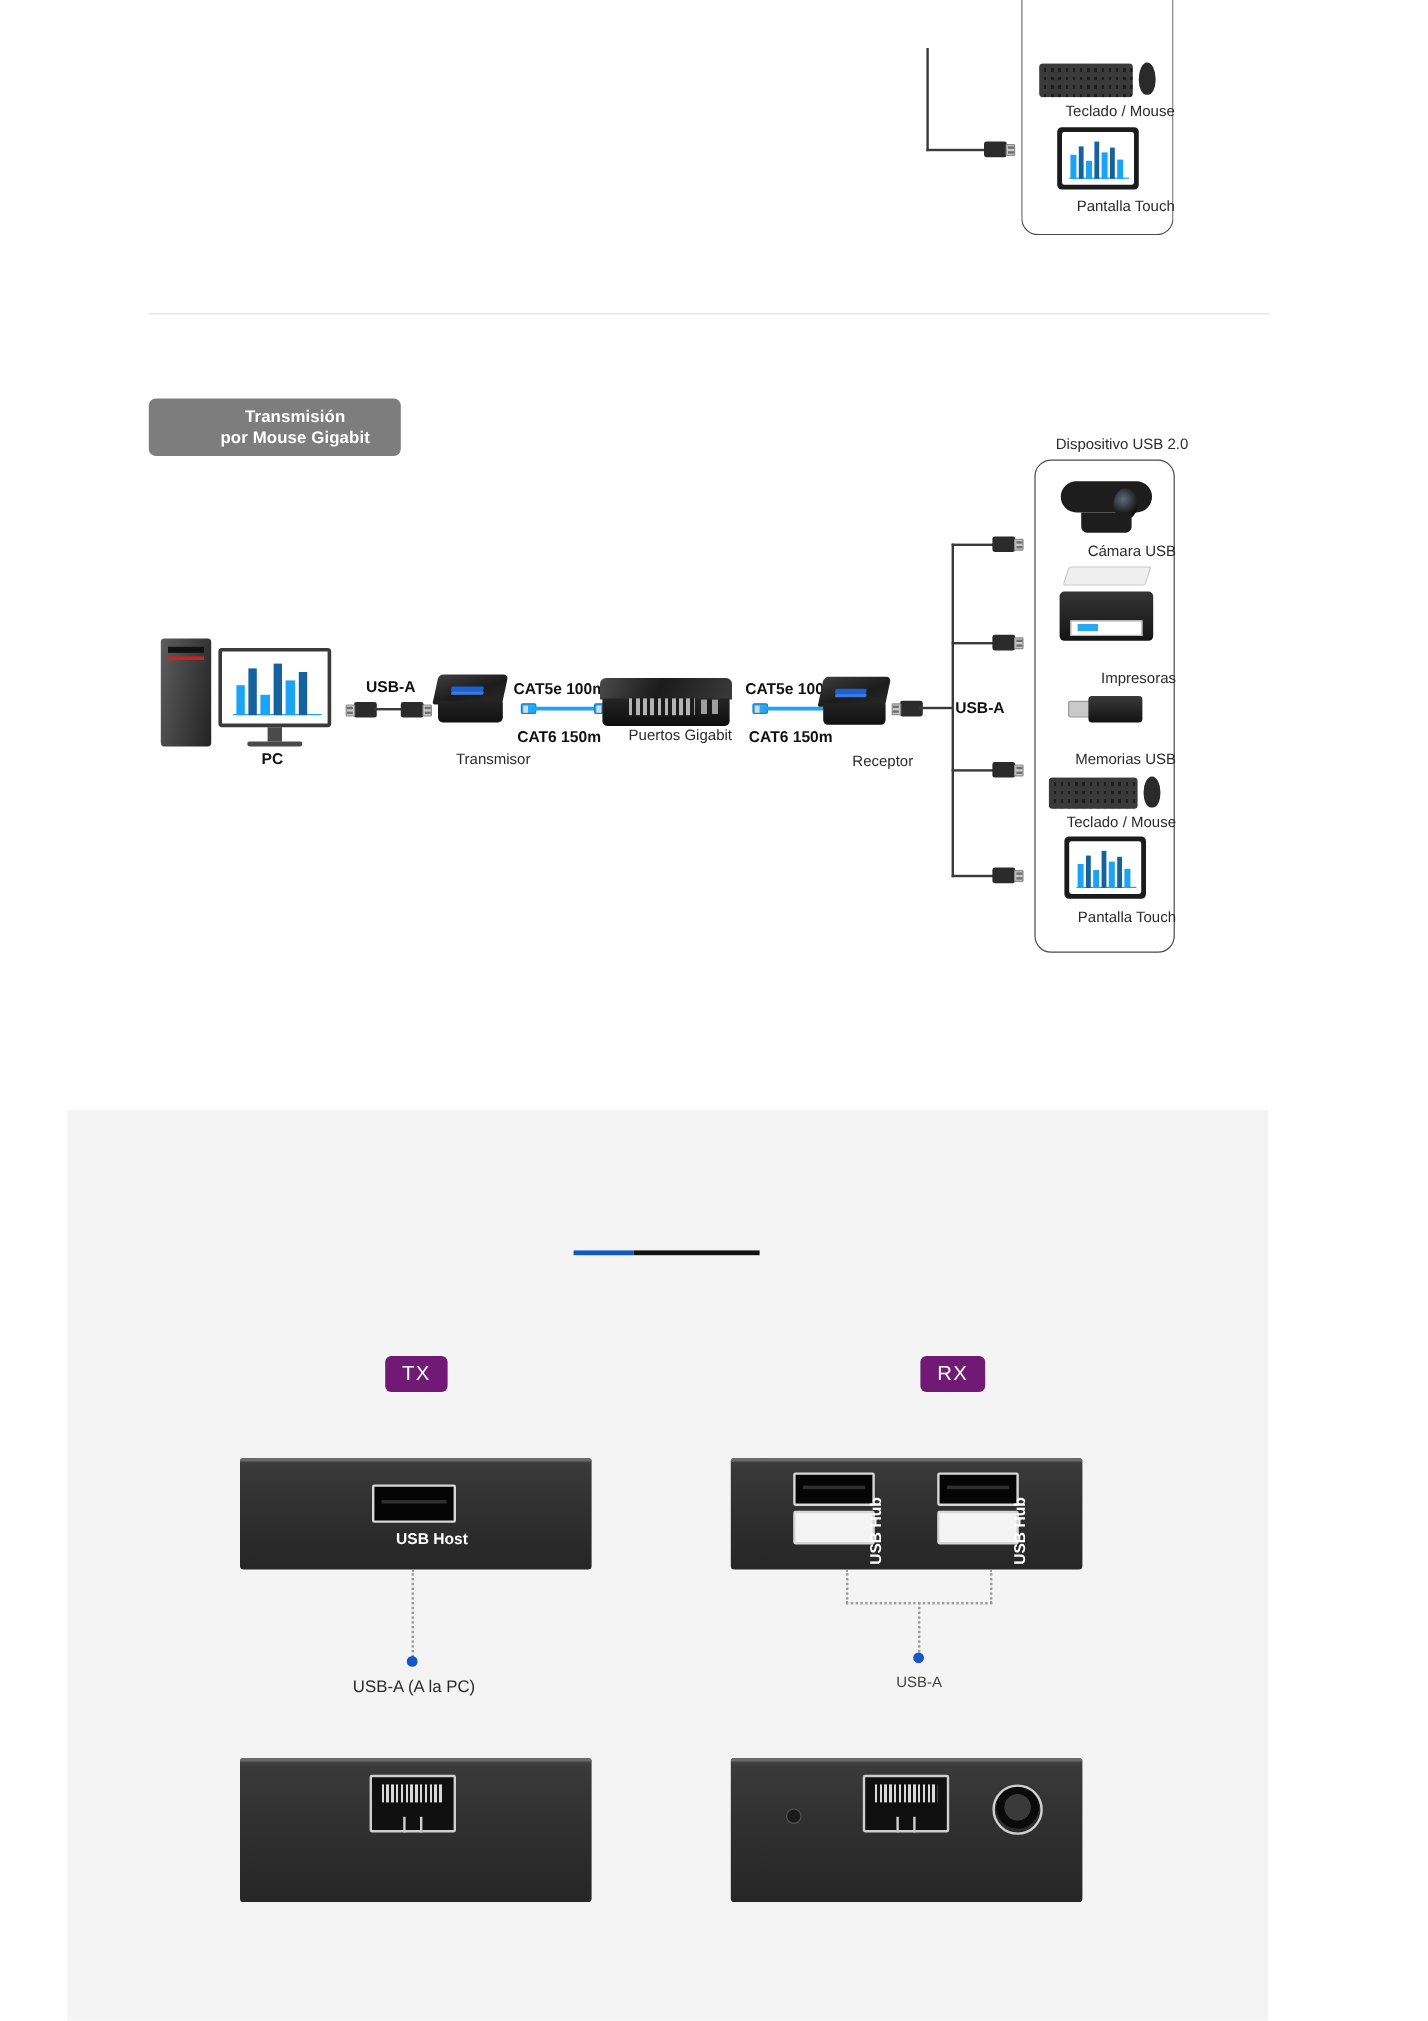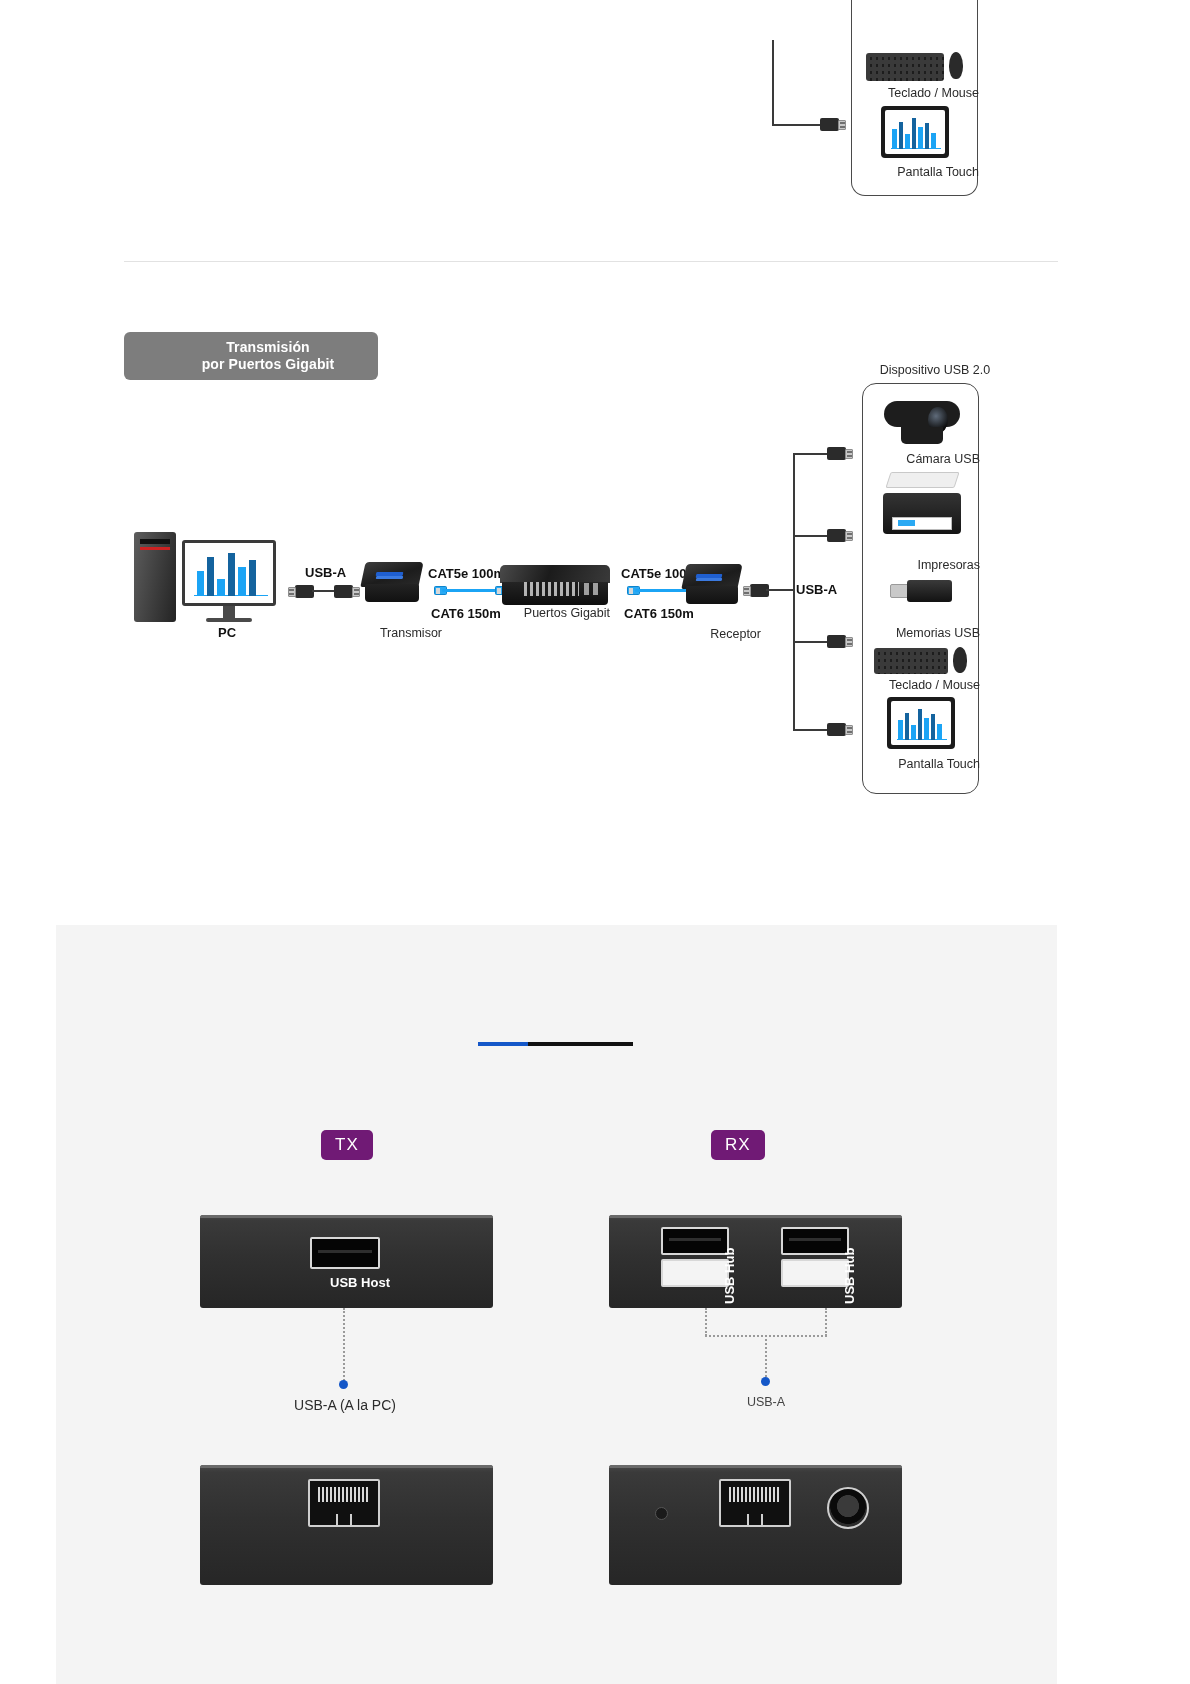--- a/index.html
+++ b/index.html
@@ -189,23 +189,23 @@
       </div>
     </div>
     <div class="device-label abs" style="left:0;top:225px;width:127px;">Pantalla Touch</div>
   </div>
 </div>
 
 <div class="hr-rule" style="left:124px;top:261px;width:934px;"></div>
 
 <div class="abs" style="left:0;top:300px;width:1190px;height:560px;">
 
-  <div class="grey-badge" style="left:124px;top:32px;width:254px;padding-left:44px;">
+  <div class="grey-badge" style="left:124px;top:32px;width:210px;padding-left:44px;">
     <span>Transmisión</span><br>
-    <span>por Puertos Gigabit</span>
+    <span>por Mouse Gigabit</span>
   </div>
 
   <div class="device-label abs" style="left:845px;top:63px;width:180px;text-align:center;">Dispositivo USB 2.0</div>
 
   <div class="tower" style="left:134px;top:232px;width:42px;height:90px;">
     <div class="bay"></div>
       <div class="bay2"></div>
   </div>
   <div class="monitor" style="left:182px;top:240px;width:94px;height:66px;">
     <div class="screen">
@@ -354,21 +354,21 @@
 
 <div class="section-grey" style="left:56px;top:925px;width:1001px;height:759px;">
 
   <div class="underline-wrap" style="left:422px;top:117px;">
     <div class="blue"></div>
     <div class="black"></div>
   </div>
 
   <div class="tag-badge" style="left:265px;top:205px;">TX</div>
 
-  <div class="tag-badge" style="left:655px;top:205px;text-align:right;">RX</div>
+  <div class="tag-badge" style="left:711px;top:205px;text-align:right;">RX</div>
 
   <div class="panel" style="left:144px;top:290px;width:293px;height:93px;">
     <div class="usb-port" style="left:110px;top:22px;width:70px;height:32px;">
       <div class="tongue"></div>
     </div>
     <div class="port-caption" style="left:0;top:60px;width:320px;text-align:center;">USB Host</div>
   </div>
 
   <div class="leader" style="left:287px;top:383px;height:76px;"></div>
   <div class="dot" style="left:283px;top:455px;"></div>

